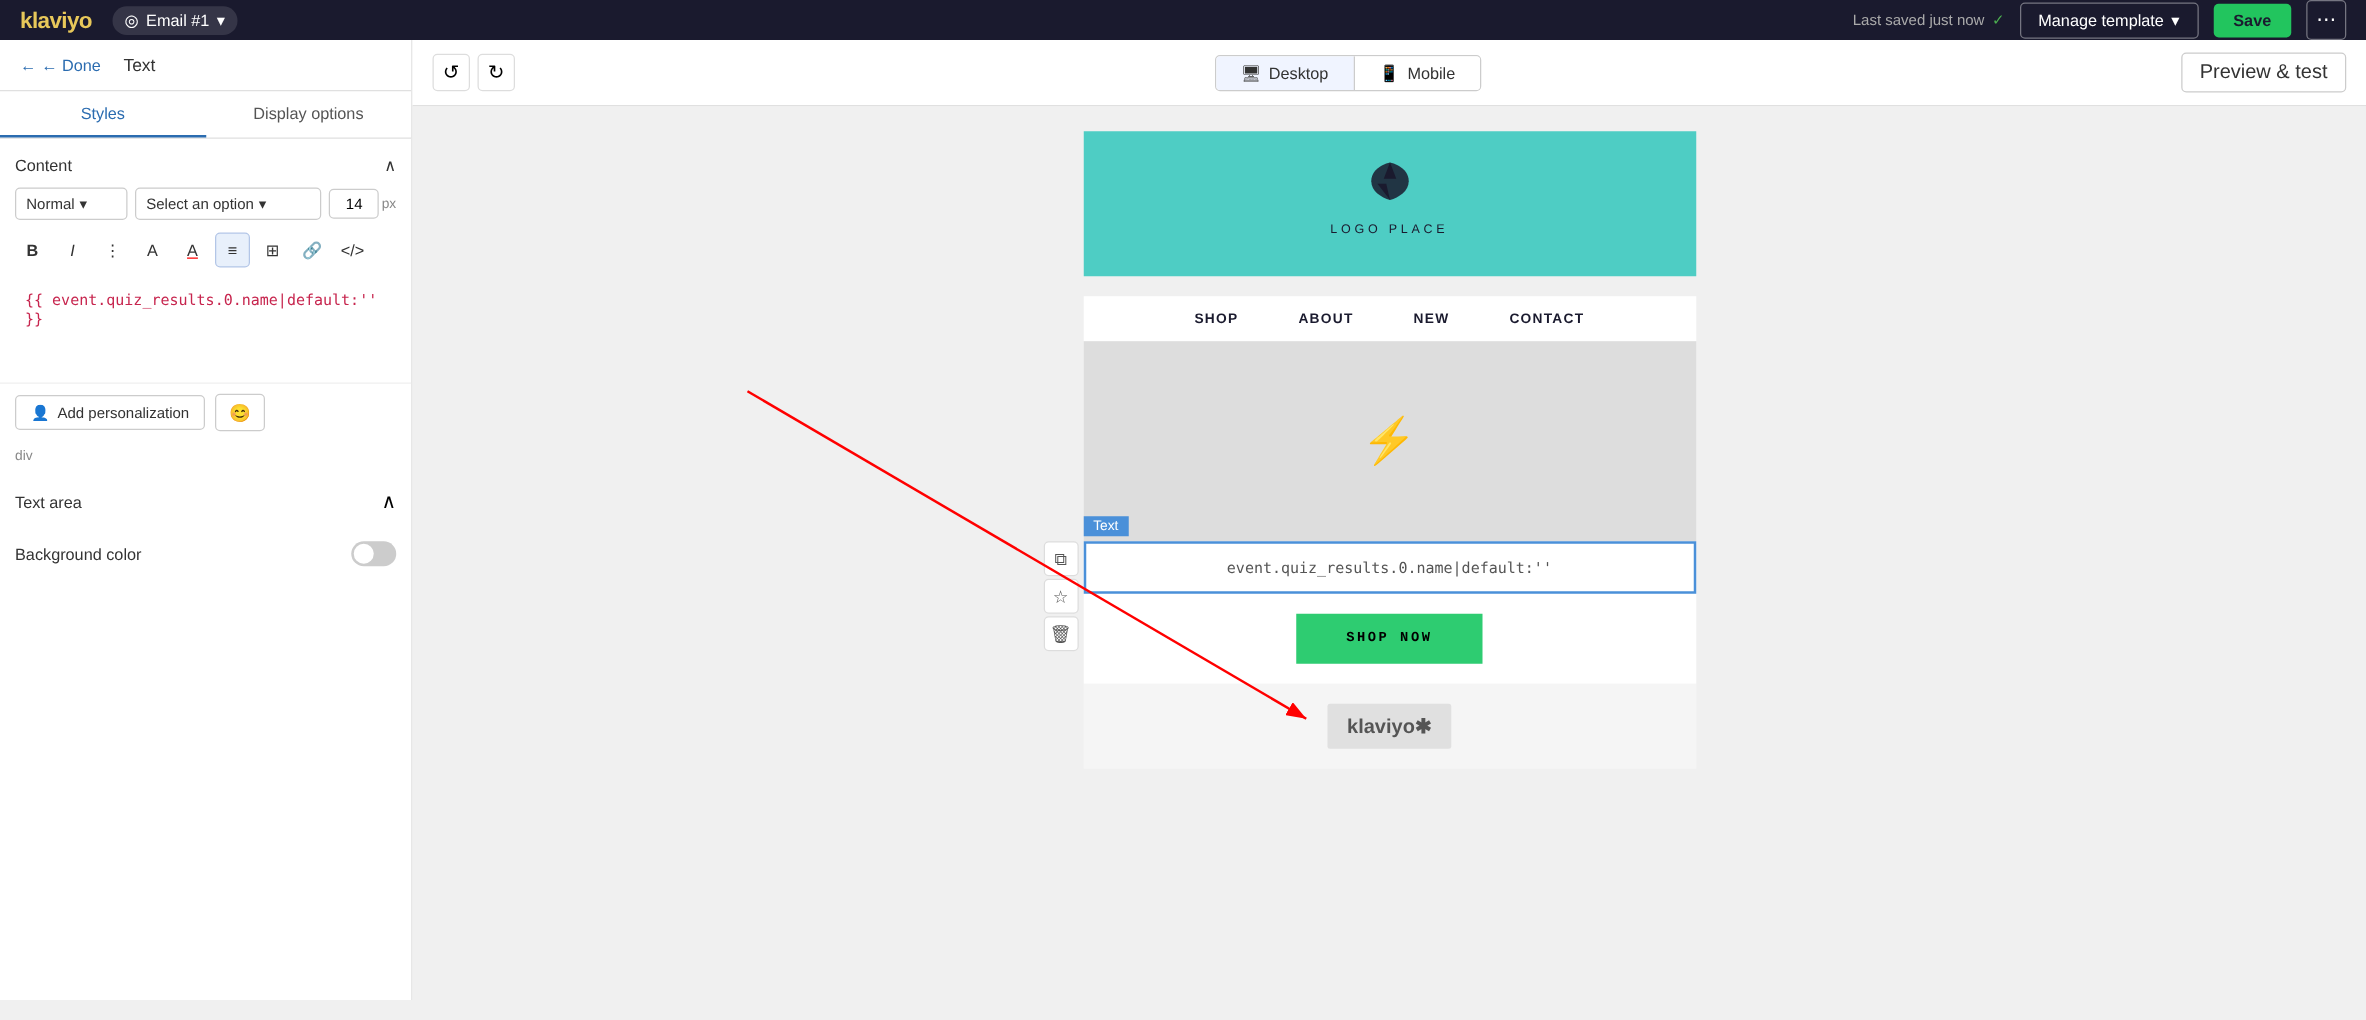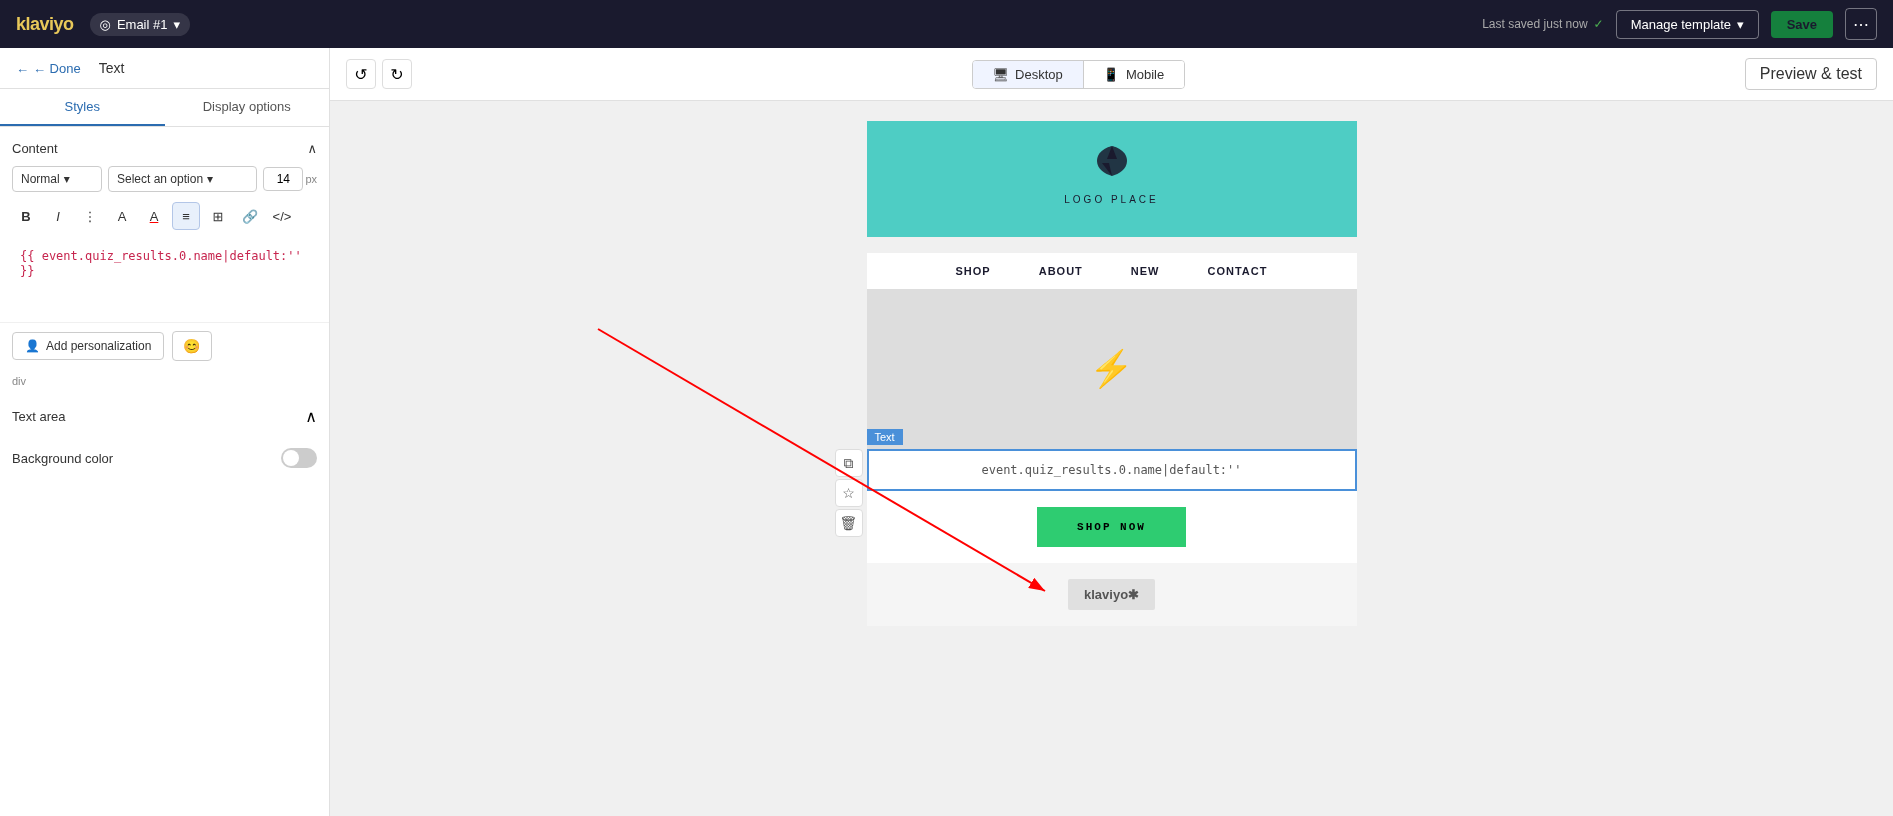--- a/index.html
+++ b/index.html
@@ -1,39 +1,39 @@
 <!DOCTYPE html>
 <html><head>
   <meta charset="utf-8">
   <style>
     * { box-sizing: border-box; margin: 0; padding: 0; }
     body { font-family: -apple-system, BlinkMacSystemFont, 'Segoe UI', sans-serif; background: #f0f0f0; height: 816px; overflow: hidden; }
 
     
     .topbar {
       display: flex; align-items: center; justify-content: space-between;
-      background: #1a1a2e; height: 48px; padding: 0 16px; color: white;
+      background: #1a1a2e; height: 32px; padding: 0 16px; color: white;
     }
     .topbar-left { display: flex; align-items: center; gap: 16px; }
     .klaviyo-logo { font-weight: bold; font-size: 18px; color: #e8c85a; letter-spacing: -0.5px; }
     .email-badge {
       display: flex; align-items: center; gap: 6px;
       background: rgba(255,255,255,0.12); border-radius: 20px;
       padding: 4px 10px; font-size: 13px; color: white; cursor: pointer;
     }
     .topbar-right { display: flex; align-items: center; gap: 12px; }
     .last-saved { font-size: 12px; color: #aaa; display: flex; align-items: center; gap: 6px; }
     .check-icon { color: #4caf50; }
     .manage-template-btn {
       display: flex; align-items: center; gap: 6px;
       border: 1px solid rgba(255,255,255,0.4); background: transparent;
       color: white; padding: 6px 14px; border-radius: 4px; cursor: pointer; font-size: 13px;
     }
     .save-btn {
-      background: #15803d; color: #1a1a2e; border: none;
+      background: #22c55e; color: #1a1a2e; border: none;
       padding: 6px 16px; border-radius: 4px; cursor: pointer; font-size: 13px; font-weight: 600;
     }
     .more-btn {
       background: transparent; border: 1px solid rgba(255,255,255,0.4);
       color: white; width: 32px; height: 32px; border-radius: 4px; cursor: pointer; font-size: 16px;
     }
 
     
     .main-layout { display: flex; height: calc(816px - 48px); }
 
@@ -189,21 +189,21 @@
     .shop-now-btn {
       background: #2ecc71; color: #000000; border: none;
       padding: 14px 40px; font-size: 11px; font-weight: 700; letter-spacing: 2px;
       cursor: pointer; display: block; margin: 0 auto; text-align: center; font-family: Liberation Mono, monospace;
     }
     .cta-section { background: white; padding: 16px; text-align: center; }
 
     
     .email-footer { background: #f5f5f5; padding: 16px; text-align: center; }
     .footer-logo { display: inline-flex; align-items: center; gap: 4px; background: #e0e0e0; padding: 8px 16px; border-radius: 2px; }
-    .footer-logo-text { font-size: 13px; font-weight: bold; color: #555; }
+    .footer-logo-text { font-size: 16px; font-weight: bold; color: #555; }
 
     
     .arrow-overlay {
       position: absolute; top: 0; left: 0; width: 100%; height: 100%;
       pointer-events: none; z-index: 50;
     }
   </style>
 </head>
 <body>
 

